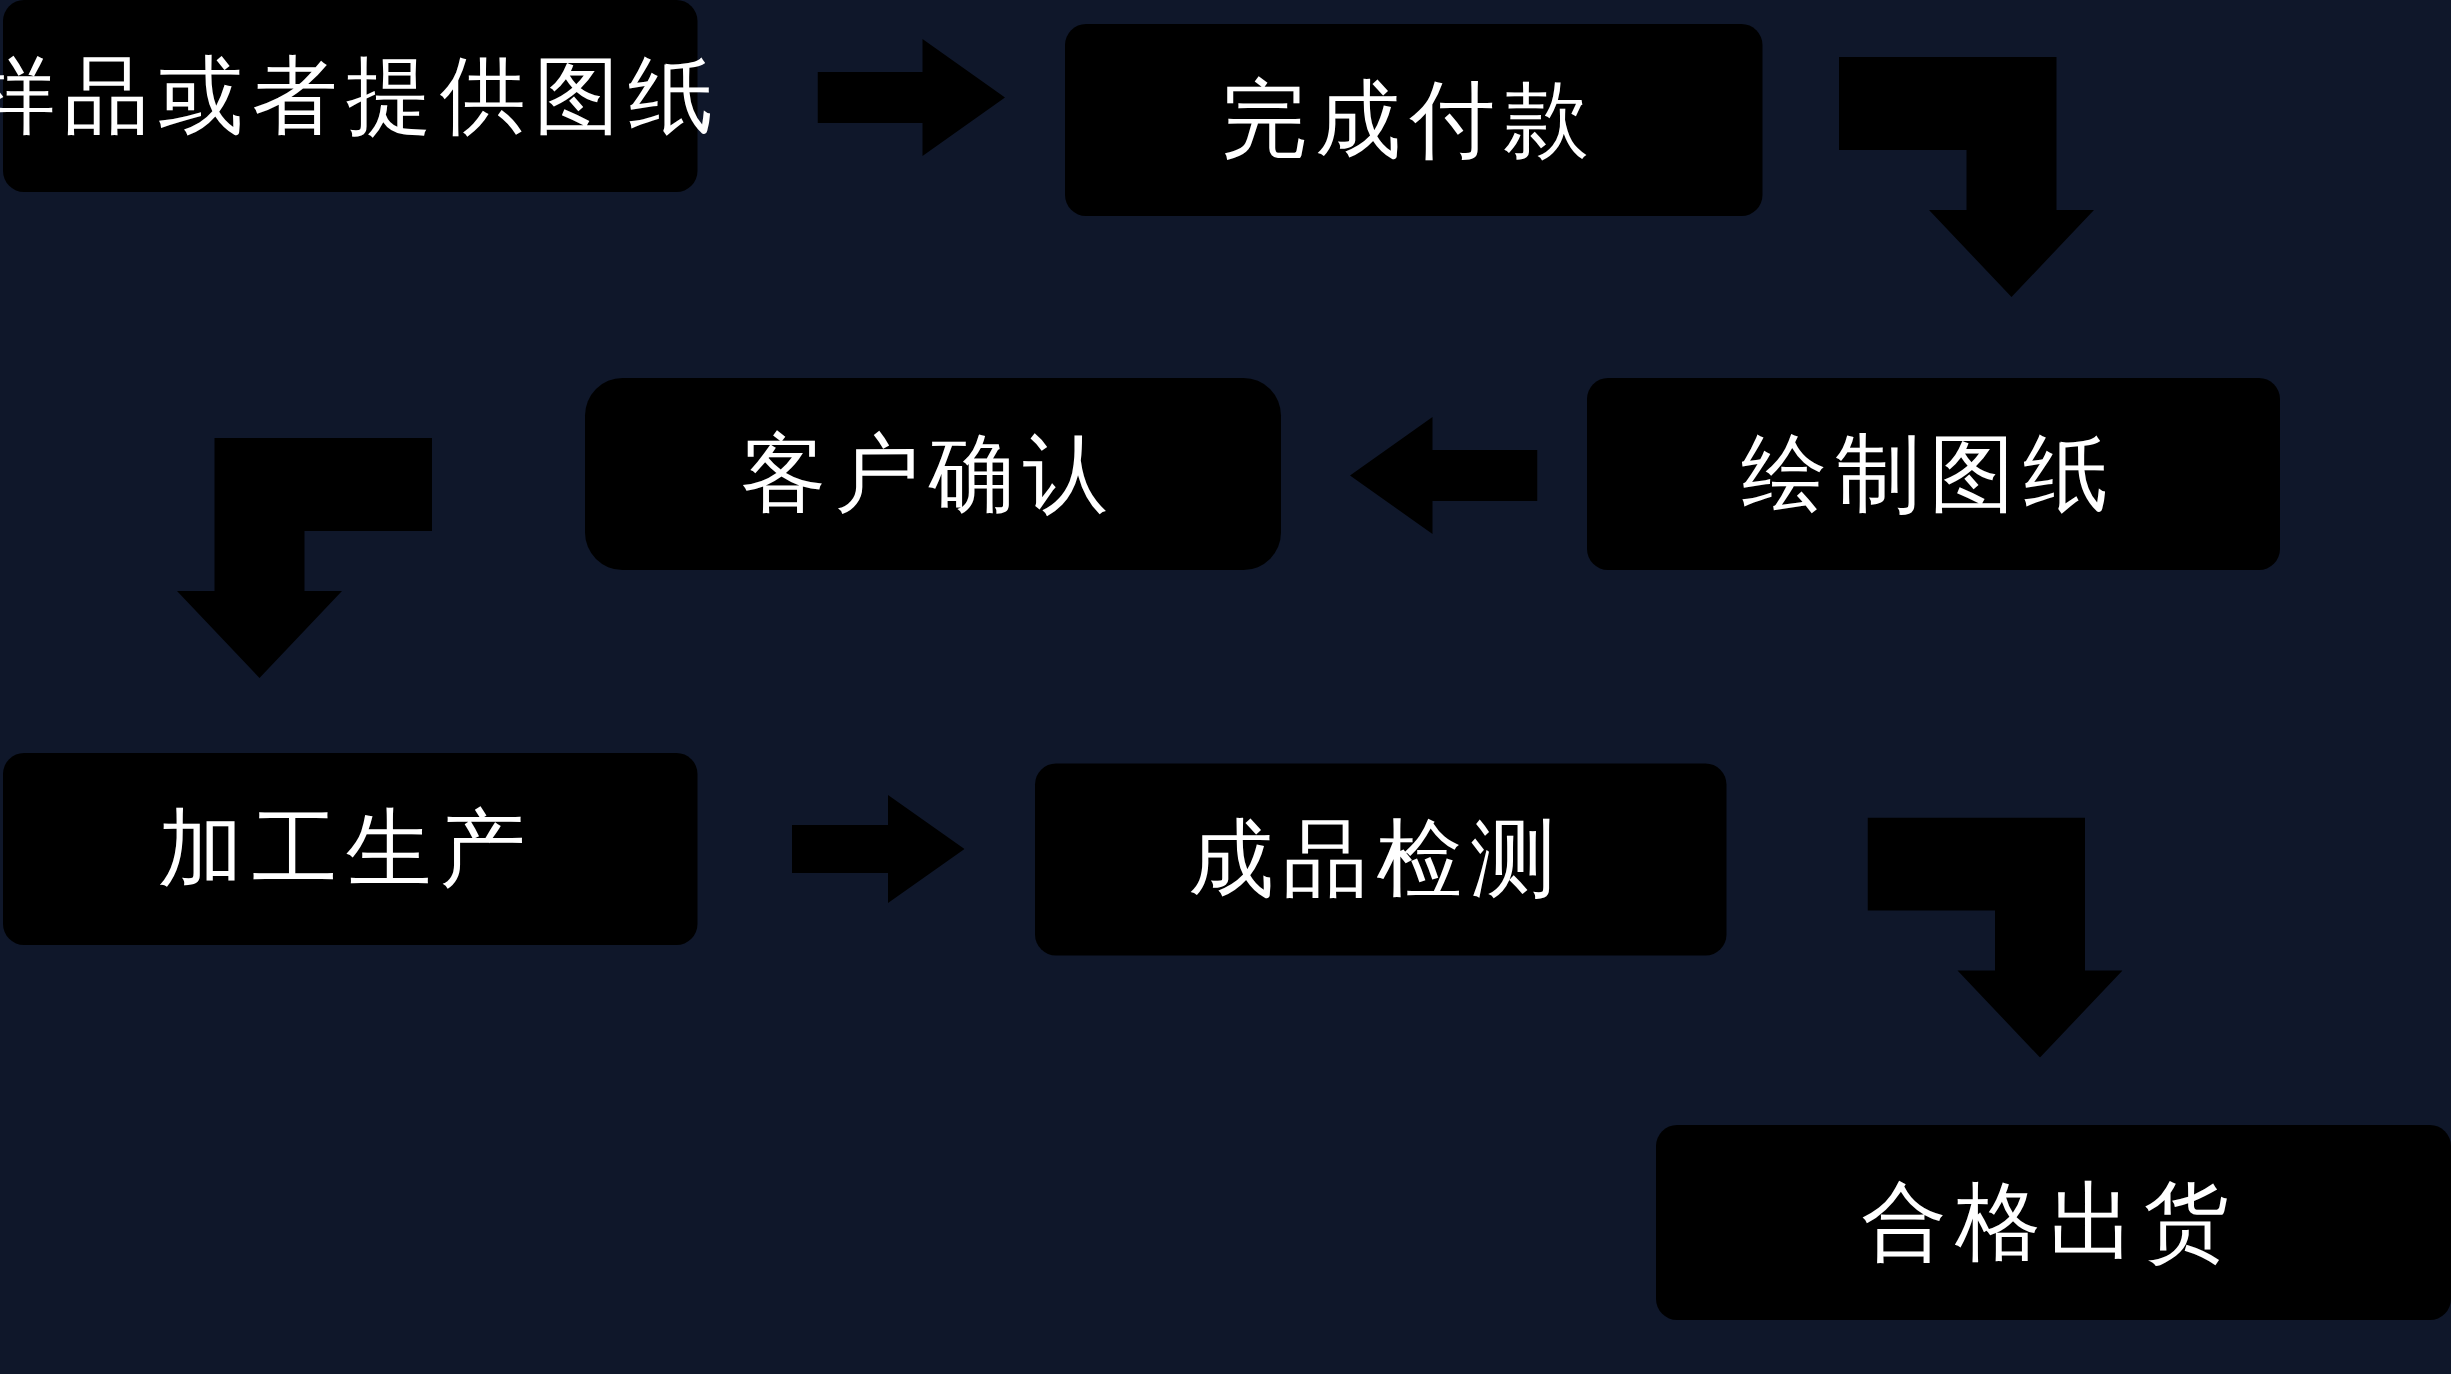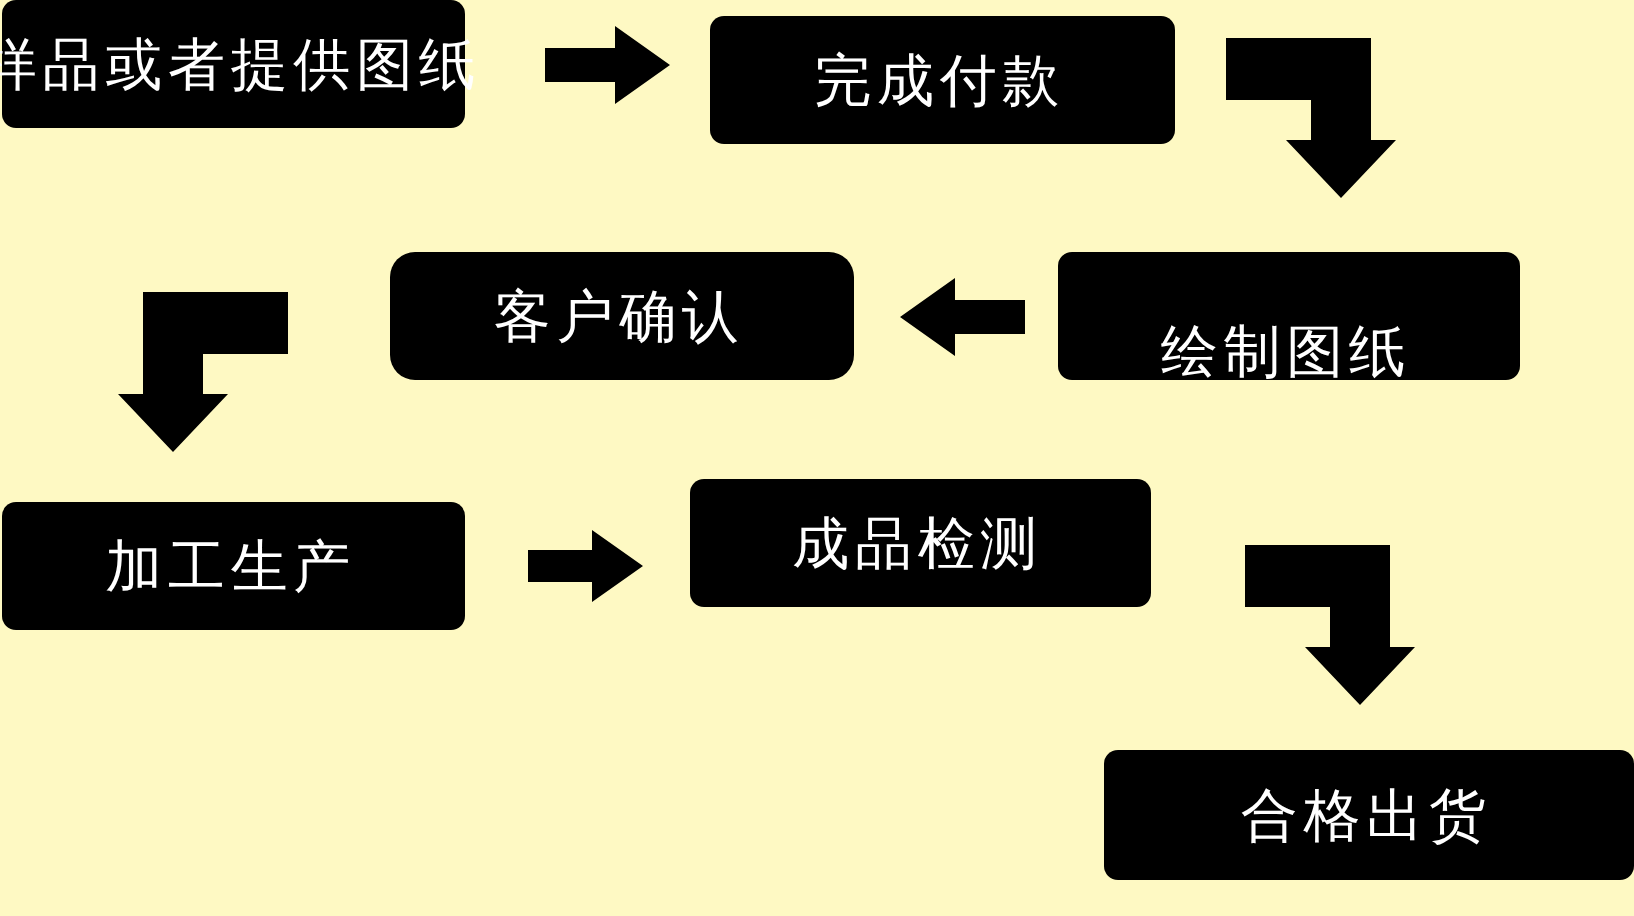--- a/index.html
+++ b/index.html
@@ -8,21 +8,21 @@
     padding: 0;
     background: #ffffff;
   }
   body {
     font-family: "Liberation Sans", "DejaVu Sans", sans-serif;
   }
   #canvas {
     position: relative;
     width: 1634px;
     height: 916px;
-    background: #fef9c3;
+    background: #0f172a;
     overflow: hidden;
   }
   .node {
     position: absolute;
     background: #000000;
     border-radius: 14px;
     color: #ffffff;
     display: flex;
     align-items: center;
     justify-content: center;
@@ -34,24 +34,24 @@
   }
   .node-label {
     display: block;
     text-align: center;
     padding-right: 0.10em;
   }
 
   
   #node-sample       { left: 2px;    top: 0px;   width: 463px; height: 128px; font-size: 57px; }
   #node-payment      { left: 710px;  top: 0px;   width: 465px; height: 128px; font-size: 57px; margin-top: 16px; }
-  #node-draw         { left: 1058px; top: 252px; width: 462px; height: 128px; font-size: 57px; align-items: flex-end; }
+  #node-draw         { left: 1058px; top: 252px; width: 462px; height: 128px; font-size: 57px; }
   #node-confirm      { left: 390px;  top: 252px; width: 464px; height: 128px; font-size: 57px; border-radius: 25px; }
   #node-production   { left: 2px;    top: 502px; width: 463px; height: 128px; font-size: 57px; justify-content: center; }
-  #node-inspection   { left: 690px;  top: 479px; width: 461px; height: 128px; font-size: 57px; }
+  #node-inspection   { left: 690px;  top: 509px; width: 461px; height: 128px; font-size: 57px; }
   #node-shipment     { left: 1104px; top: 750px; width: 530px; height: 130px; font-size: 57px; font-family: Liberation Serif, serif; }
 
   .arrow {
     position: absolute;
   }
   .arrow svg { display: block; }
 </style>
 </head>
 <body>
 

